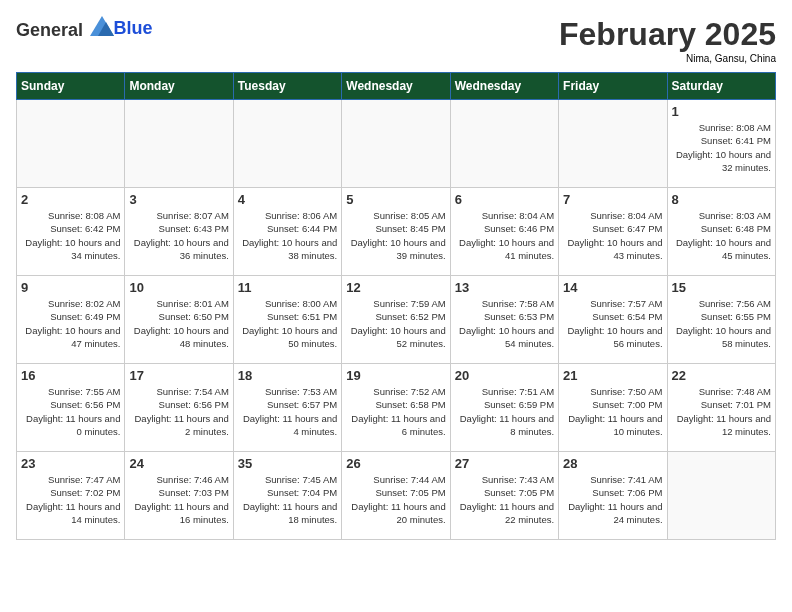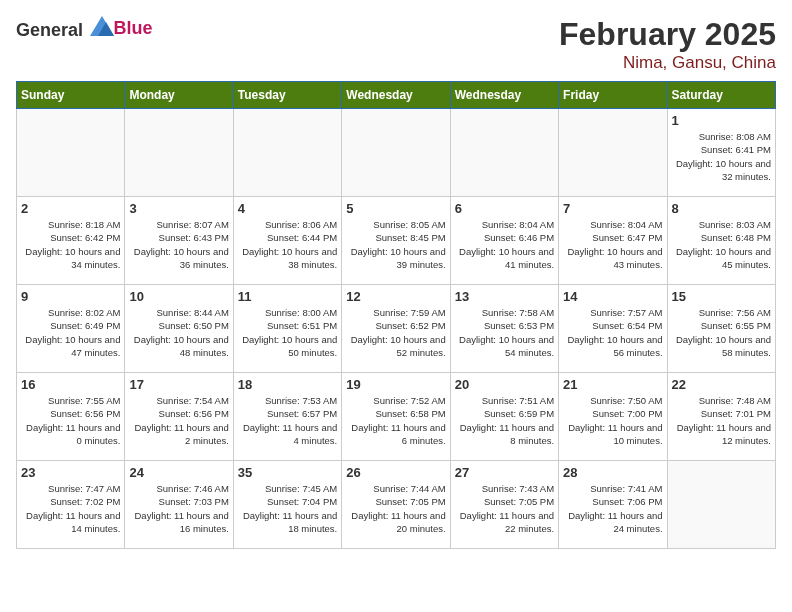--- a/index.html
+++ b/index.html
@@ -22,47 +22,47 @@
       align-items: center;
     }
     .logo-text-general {
       font-size: 18px;
       font-weight: bold;
       color: #333;
     }
     .logo-text-blue {
       font-size: 18px;
       font-weight: bold;
-      color: #be185d;
+      color: #1d4ed8;
     }
     .logo-icon {
       width: 24px;
       height: 20px;
       margin-left: 2px;
     }
     .title-block {
       text-align: right;
     }
     .calendar-title {
       font-size: 32px;
       font-weight: bold;
       color: #333;
       margin-left: 20px;
     }
     .calendar-subtitle {
-      font-size: 17px;
-      color: #7f1d1d;
+      font-size: 10px;
+      color: #000000;
     }
     table {
       width: 100%;
       border-collapse: collapse;
       table-layout: fixed;
     }
     thead tr th {
-      background-color: #4d7c0f;
+      background-color: #14532d;
       color: #fff;
       font-size: 12px;
       font-weight: bold;
       padding: 6px 4px;
       text-align: left;
       border: 1px solid #2a6aaf;
     }
     tbody tr td {
       border: 1px solid #ccc;
       vertical-align: top;
@@ -132,21 +132,21 @@
         <td>
           <span class="day-number">1</span>
           <div class="day-info">Sunrise: 8:08 AM
 Sunset: 6:41 PM
 Daylight: 10 hours and 32 minutes.</div>
         </td>
       </tr>
       <tr>
         <td>
           <span class="day-number">2</span>
-          <div class="day-info">Sunrise: 8:18 AM
+          <div class="day-info">Sunrise: 8:08 AM
 Sunset: 6:42 PM
 Daylight: 10 hours and 34 minutes.</div>
         </td>
         <td>
           <span class="day-number">3</span>
           <div class="day-info">Sunrise: 8:07 AM
 Sunset: 6:43 PM
 Daylight: 10 hours and 36 minutes.</div>
         </td>
         <td>
@@ -182,21 +182,21 @@
       </tr>
       <tr>
         <td>
           <span class="day-number">9</span>
           <div class="day-info">Sunrise: 8:02 AM
 Sunset: 6:49 PM
 Daylight: 10 hours and 47 minutes.</div>
         </td>
         <td>
           <span class="day-number">10</span>
-          <div class="day-info">Sunrise: 8:44 AM
+          <div class="day-info">Sunrise: 8:01 AM
 Sunset: 6:50 PM
 Daylight: 10 hours and 48 minutes.</div>
         </td>
         <td>
           <span class="day-number">11</span>
           <div class="day-info">Sunrise: 8:00 AM
 Sunset: 6:51 PM
 Daylight: 10 hours and 50 minutes.</div>
         </td>
         <td>

